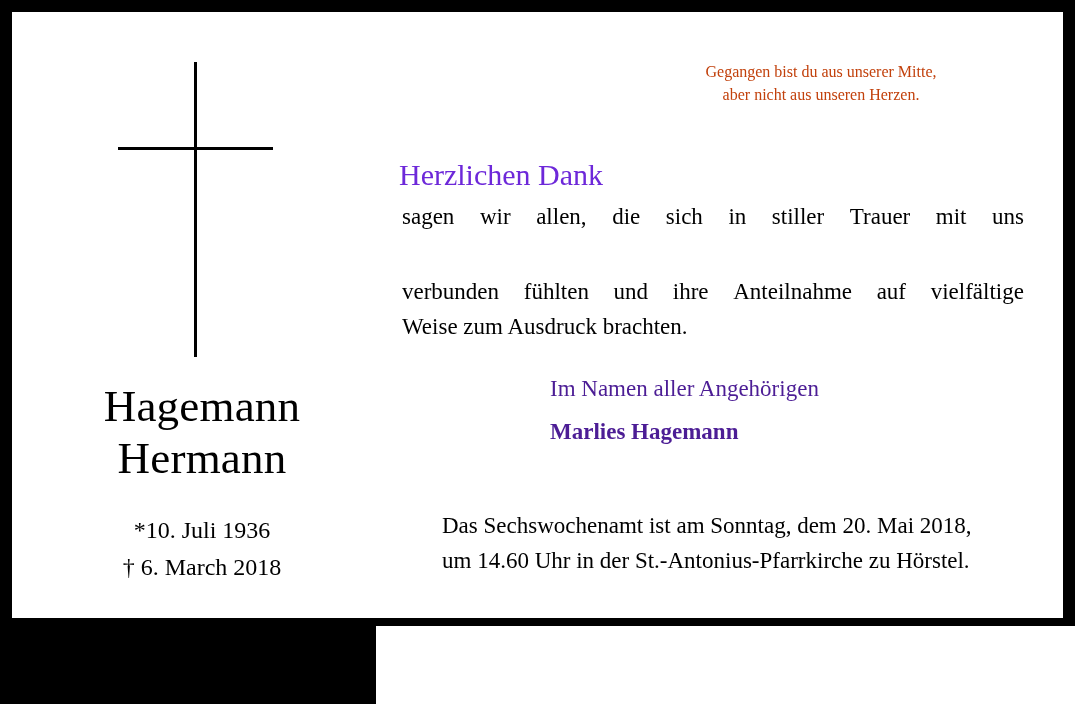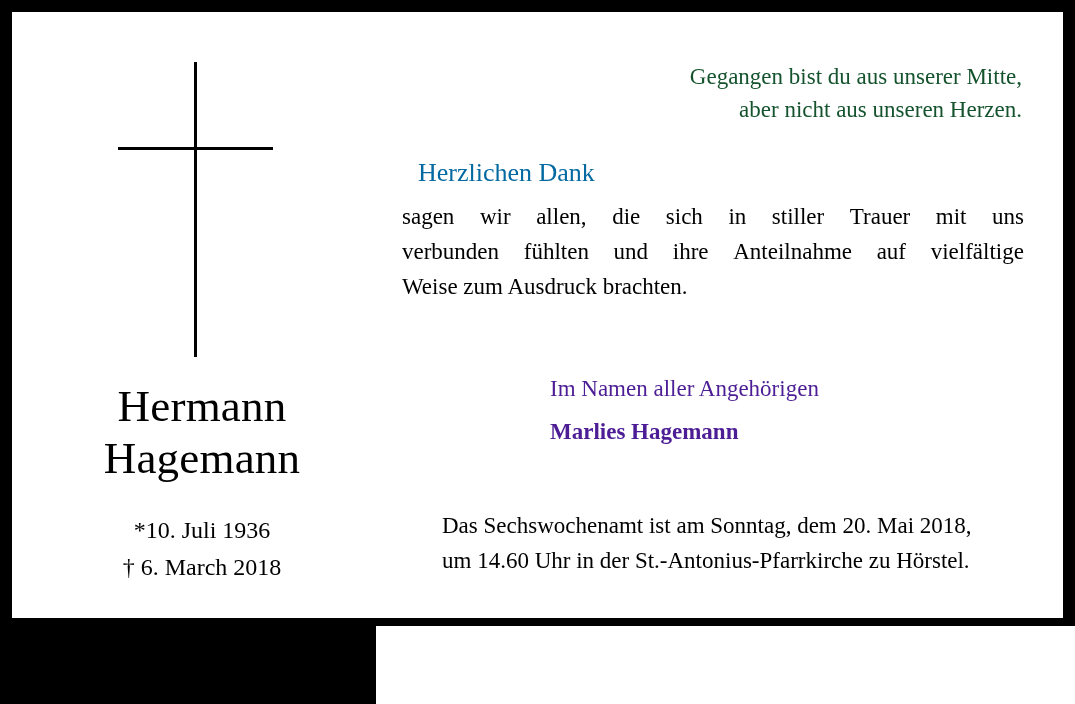--- a/index.html
+++ b/index.html
@@ -111,32 +111,32 @@
     top: 0;
     width: 632px;
     height: 606px;
   }
 
   .verse {
     position: absolute;
     left: 230px;
     top: 48px;
     width: 402px;
-    text-align: right;
-    font-size: 23px;
+    text-align: center;
+    font-size: 16px;
     line-height: 1.45;
-    color: #14532d;
+    color: #c2410c;
   }
 
   .thanks-title {
     position: absolute;
-    left: 28px;
+    left: 9px;
     top: 146px;
-    font-size: 26px;
-    color: #0369a1;
+    font-size: 30px;
+    color: #6d28d9;
   }
 
   .thanks-text {
     position: absolute;
     left: 12px;
     top: 188px;
     width: 622px;
     font-size: 23px;
     line-height: 1.52;
     color: #000000;
@@ -183,22 +183,22 @@
 <div class="card">
 
   <div class="left-col">
 
     <div class="cross">
       <div class="vbar"></div>
       <div class="hbar"></div>
     </div>
 
     <div class="name-block">
+      <div class="name-line">Hagemann</div>
       <div class="name-line">Hermann</div>
-      <div class="name-line">Hagemann</div>
     </div>
 
     <div class="dates-block">
       <div class="date-line">*10. Juli 1936</div>
       <div class="date-line">† 6. March 2018</div>
     </div>
 
   </div>
 
   <div class="right-col">
@@ -216,21 +216,21 @@
           <span>wir</span>
           <span>allen,</span>
           <span>die</span>
           <span>sich</span>
           <span>in</span>
           <span>stiller</span>
           <span>Trauer</span>
           <span>mit</span>
           <span>uns</span>
         </div>
-      <div style="display:flex;justify-content:space-between;">
+      <div style="display:flex;justify-content:space-between;margin-top:40px;">
           <span>verbunden</span>
           <span>fühlten</span>
           <span>und</span>
           <span>ihre</span>
           <span>Anteilnahme</span>
           <span>auf</span>
           <span>vielfältige</span>
         </div>
       <div class="lastline">Weise zum Ausdruck brachten.</div>
     </div>

